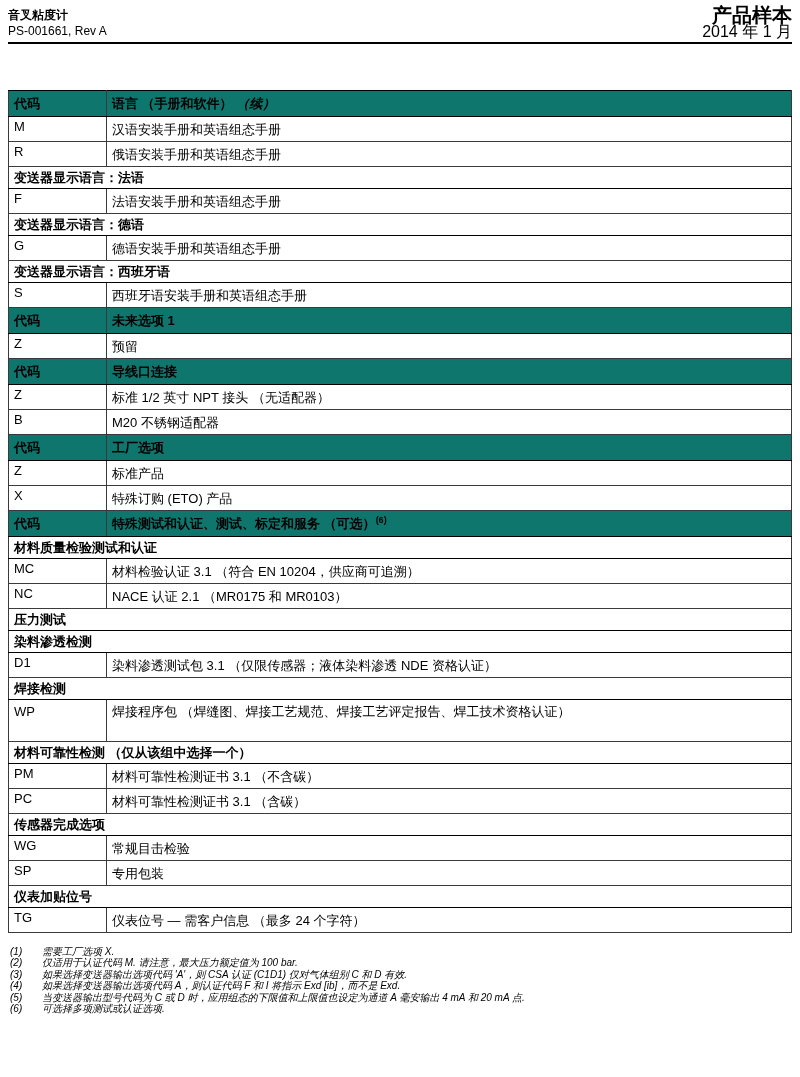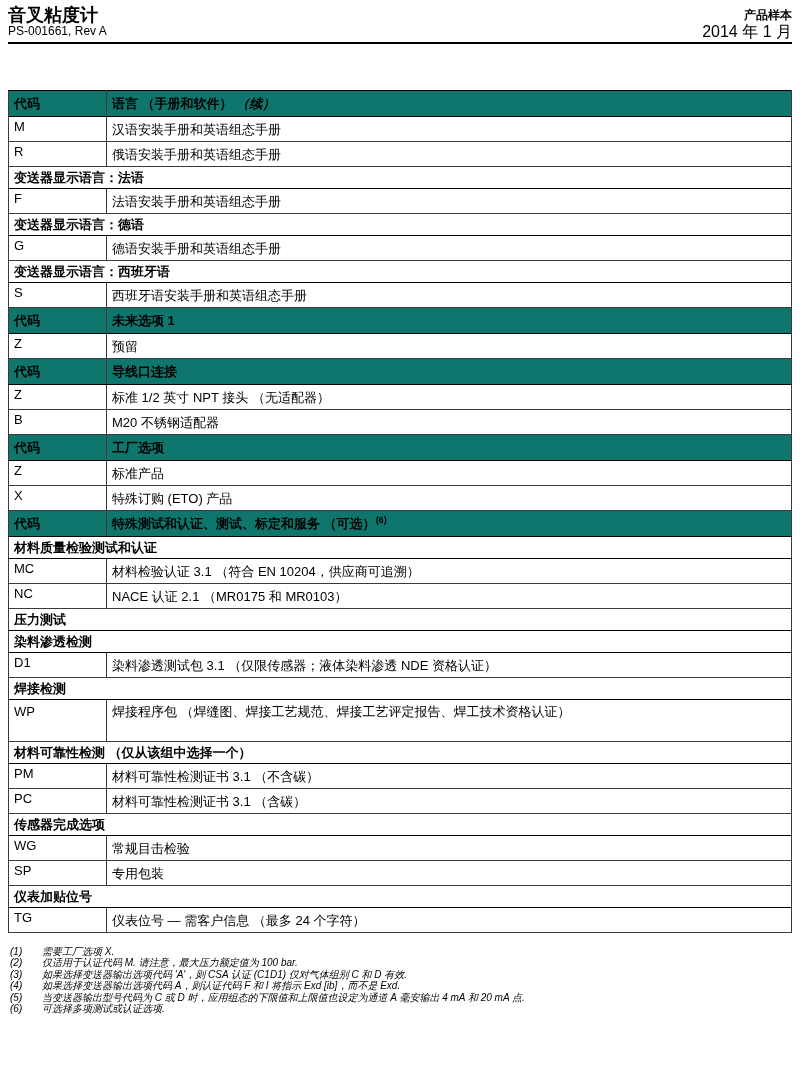--- a/index.html
+++ b/index.html
@@ -10,23 +10,23 @@
     color: #000;
     position: relative;
     overflow: hidden;
   }
   .page { width: 800px; height: 1077px; padding: 6px 8px 0 8px; }
 
   
   .page-header { display: flex; justify-content: space-between; align-items: flex-start; }
   .ph-left { text-align: left; }
   .ph-right { text-align: right; }
-  .doc-title { font-size: 18px; font-weight: bold; line-height: 18px; }
+  .doc-title { font-size: 12px; font-weight: bold; line-height: 18px; }
   .doc-ref   { font-size: 12px; line-height: 15px; }
-  .doc-type  { font-size: 12px; font-weight: bold; line-height: 18px; }
+  .doc-type  { font-size: 20px; font-weight: bold; line-height: 18px; }
   .doc-date  { font-size: 16px; line-height: 16px; }
   .header-rule { border: none; border-top: 2.5px solid #000; margin-top: 2px; }
 
   
   table.spec {
     width: 784px;
     margin-top: 46px;
     border-collapse: collapse;
     border: 1.5px solid #000;
     table-layout: fixed;

